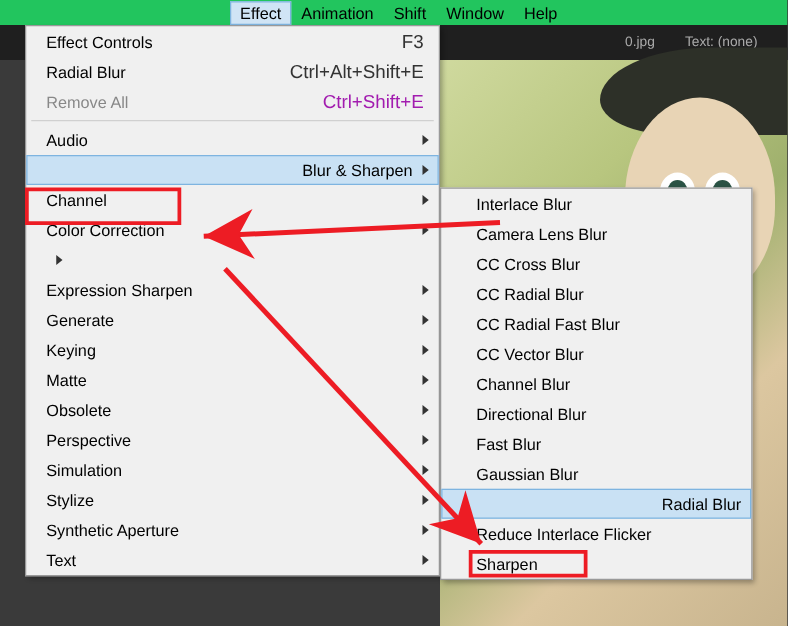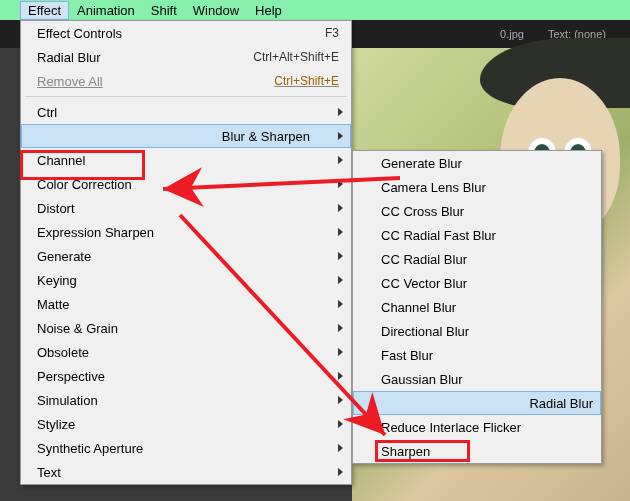--- a/index.html
+++ b/index.html
@@ -7,24 +7,25 @@
       font-family: "Segoe UI", Tahoma, sans-serif;
       font-size: 13px;
       width: 630px;
       height: 501px;
       overflow: hidden;
       background: #3a3a3a;
       position: relative;
     }
     .menubar {
       height: 20px;
-      background: #86efac;
+      background: #22c55e;
       display: flex;
       align-items: center;
-      padding-left: 20px;
+      padding-left: 8px;
+      justify-content: center;
     }
     .menubar-item {
       padding: 2px 8px;
       cursor: default;
     }
     .menubar-item.active {
       background: #d0e4f5;
       border: 1px solid #7eb4e0;
       padding: 1px 7px;
     }
@@ -97,32 +98,31 @@
       border: 1px solid #999;
       box-shadow: 2px 2px 4px rgba(0,0,0,0.3);
     }
     .menu-item {
       display: flex;
       align-items: center;
       height: 24px;
       padding: 0 8px 0 16px;
       cursor: default;
       position: relative;
-      gap: 20px;
-    }
-    .menu-item.disabled { color: #888; text-decoration: underline; }
+    }
+    .menu-item.disabled { color: #888; }
     .menu-item.highlighted {
       background: #c9e1f4;
       border: 1px solid #7eb4e0;
       padding: 0 7px 0 15px;
       text-align: right;
     }
     .menu-label { flex: 1; }
-    .menu-shortcut { color: #333; font-size: 12px; padding-right: 4px; text-align: right; }
-    .menu-item.disabled .menu-shortcut { color: #a16207; }
+    .menu-shortcut { color: #333; font-size: 15px; padding-right: 4px; text-align: right; }
+    .menu-item.disabled .menu-shortcut { color: #a21caf; }
     .menu-arrow {
       width: 0; height: 0;
       border-top: 4px solid transparent;
       border-bottom: 4px solid transparent;
       border-left: 5px solid #333;
       margin-left: 8px;
     }
     .menu-sep {
       height: 1px;
       background: #d0d0d0;
@@ -190,60 +190,55 @@
     <div class="menu-item">
       <span class="menu-label">Radial Blur</span>
       <span class="menu-shortcut">Ctrl+Alt+Shift+E</span>
     </div>
     <div class="menu-item disabled">
       <span class="menu-label">Remove All</span>
       <span class="menu-shortcut">Ctrl+Shift+E</span>
     </div>
     <div class="menu-sep"></div>
     <div class="menu-item">
-      <span class="menu-label">Ctrl</span>
+      <span class="menu-label">Audio</span>
       <span class="menu-arrow"></span>
     </div>
     <div class="menu-item highlighted">
       <span class="menu-label">Blur &amp; Sharpen</span>
       <span class="menu-arrow"></span>
     </div>
     <div class="menu-item">
       <span class="menu-label">Channel</span>
       <span class="menu-arrow"></span>
     </div>
     <div class="menu-item">
       <span class="menu-label">Color Correction</span>
       <span class="menu-arrow"></span>
     </div>
     <div class="menu-item">
-      <span class="menu-label">Distort</span>
       <span class="menu-arrow"></span>
     </div>
     <div class="menu-item">
       <span class="menu-label">Expression Sharpen</span>
       <span class="menu-arrow"></span>
     </div>
     <div class="menu-item">
       <span class="menu-label">Generate</span>
       <span class="menu-arrow"></span>
     </div>
     <div class="menu-item">
       <span class="menu-label">Keying</span>
       <span class="menu-arrow"></span>
     </div>
     <div class="menu-item">
       <span class="menu-label">Matte</span>
       <span class="menu-arrow"></span>
     </div>
     <div class="menu-item">
-      <span class="menu-label">Noise &amp; Grain</span>
-      <span class="menu-arrow"></span>
-    </div>
-    <div class="menu-item">
       <span class="menu-label">Obsolete</span>
       <span class="menu-arrow"></span>
     </div>
     <div class="menu-item">
       <span class="menu-label">Perspective</span>
       <span class="menu-arrow"></span>
     </div>
     <div class="menu-item">
       <span class="menu-label">Simulation</span>
       <span class="menu-arrow"></span>
@@ -257,33 +252,33 @@
       <span class="menu-arrow"></span>
     </div>
     <div class="menu-item">
       <span class="menu-label">Text</span>
       <span class="menu-arrow"></span>
     </div>
   </div>
 
 <div class="submenu" id="blur-submenu">
     <div class="menu-item">
-      <span class="menu-label">Generate Blur</span>
+      <span class="menu-label">Interlace Blur</span>
     </div>
     <div class="menu-item">
       <span class="menu-label">Camera Lens Blur</span>
     </div>
     <div class="menu-item">
       <span class="menu-label">CC Cross Blur</span>
     </div>
     <div class="menu-item">
+      <span class="menu-label">CC Radial Blur</span>
+    </div>
+    <div class="menu-item">
       <span class="menu-label">CC Radial Fast Blur</span>
-    </div>
-    <div class="menu-item">
-      <span class="menu-label">CC Radial Blur</span>
     </div>
     <div class="menu-item">
       <span class="menu-label">CC Vector Blur</span>
     </div>
     <div class="menu-item">
       <span class="menu-label">Channel Blur</span>
     </div>
     <div class="menu-item">
       <span class="menu-label">Directional Blur</span>
     </div>

